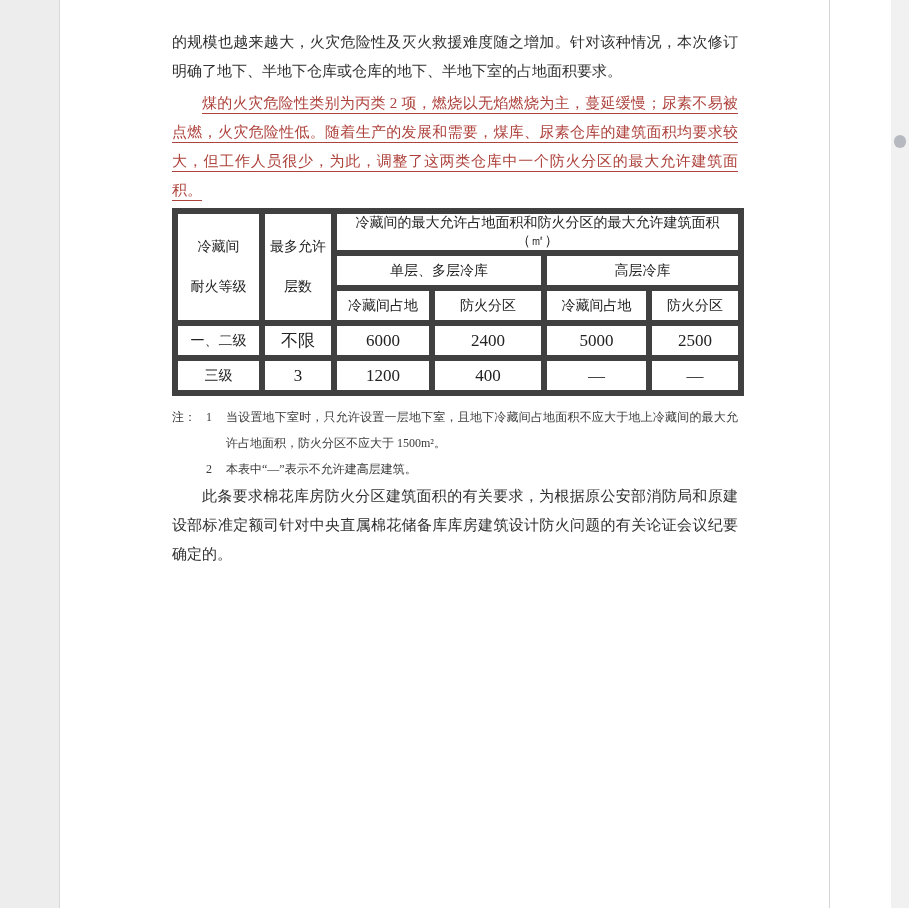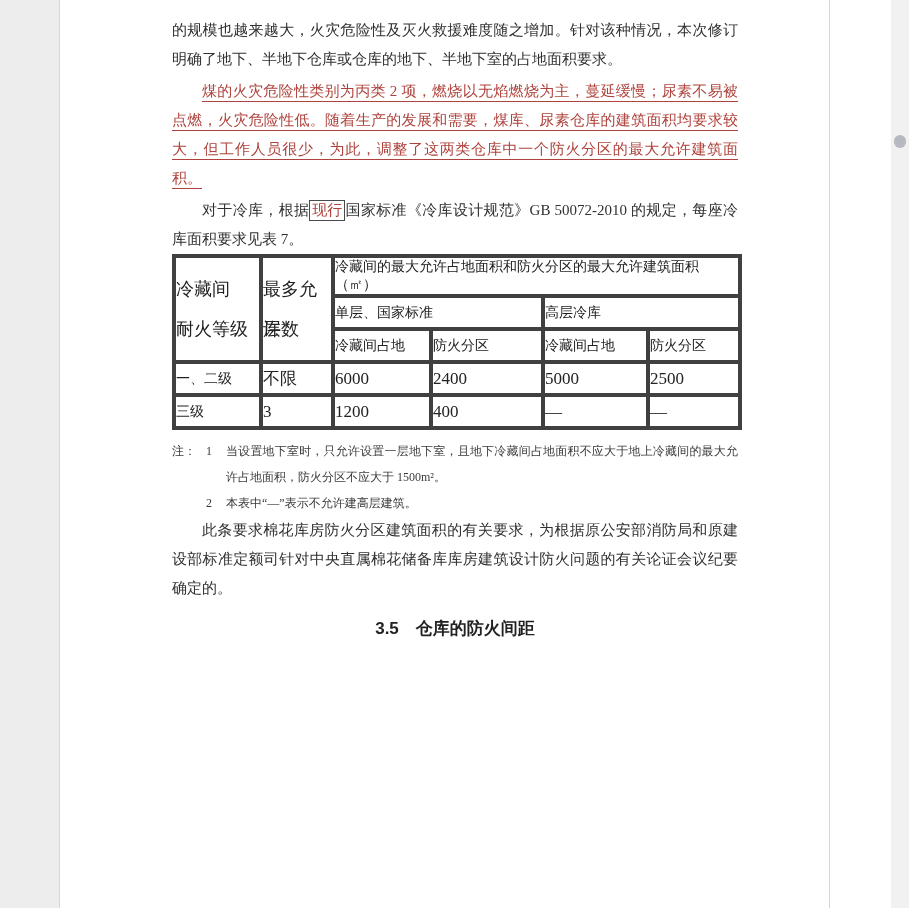--- a/index.html
+++ b/index.html
@@ -19,21 +19,21 @@
   }
   .right-gutter{
     position:absolute;right:0;top:0;width:18px;height:908px;
     background:#f1f1f2;
   }
   .scroll-thumb{
     position:absolute;right:3px;top:135px;width:12px;height:13px;
     border-radius:7px;background:#b6b9bf;
   }
   .content{
-    position:absolute;left:112px;top:0;width:566px;padding-top:16px;
+    position:absolute;left:112px;top:12px;width:566px;padding-top:16px;
   }
   p{margin:0;font-size:15px;line-height:29px;text-align:justify;}
   .indent{text-indent:2em;}
   .mb3{margin-bottom:3px;}
   .red{
     color:#ae423c;
     text-decoration:underline;
     text-underline-offset:5px;
     text-decoration-thickness:1px;
   }
@@ -44,24 +44,24 @@
   .table-title{
     margin:7px 0 5px;font-size:15px;line-height:20px;text-align:center;
     font-weight:bold;font-family:"Liberation Sans","DejaVu Sans",sans-serif;
     color:#222;
   }
   table.t7{
     border-collapse:collapse;width:566px;table-layout:fixed;
     border:2px solid #2b2b2b;color:#222;
   }
   table.t7 td{
-    border:4px solid #404040;text-align:left;vertical-align:middle;
+    border:6px solid #404040;text-align:center;vertical-align:middle;
     font-size:14px;padding:0;height:29px;overflow:hidden;
   }
-  table.t7 td.two-line div{line-height:40px;height:40px;font-size:18px;}
+  table.t7 td.two-line div{line-height:40px;height:40px;font-size:14px;}
   table.t7 .num{font-size:17px;}
   .notes{margin-top:8px;font-size:12px;line-height:26px;color:#3a3a3a;}
   .note-row{display:flex;}
   .note-label{width:34px;flex:0 0 34px;}
   .note-num{width:20px;flex:0 0 20px;}
   .note-text{flex:1;text-align:justify;}
   .p5{}
   h2.sec{
     margin:14px 0 10px;font-size:17px;line-height:24px;text-align:center;
     font-family:"Liberation Sans","DejaVu Sans",sans-serif;color:#222;
@@ -77,21 +77,20 @@
 <div class="left-gutter"></div>
 
 <div class="doc-area">
   <div class="content">
 
     <p class="mb3">的规模也越来越大，火灾危险性及灭火救援难度随之增加。针对该种情况，本次修订明确了地下、半地下仓库或仓库的地下、半地下室的占地面积要求。</p>
 
     <p class="indent red mb3">煤的火灾危险性类别为丙类 2 项，燃烧以无焰燃烧为主，蔓延缓慢；尿素不易被点燃，火灾危险性低。随着生产的发展和需要，煤库、尿素仓库的建筑面积均要求较大，但工作人员很少，为此，调整了这两类仓库中一个防火分区的最大允许建筑面积。</p>
 
 
-    <p class="indent"><span>对于冷库，根据</span><span class="boxed">现行</span><span>国家标准《冷库设计规范》GB 50072-2010 的规定，每座冷库面积要求见表 7。</span></p>
 
 
     <table class="t7">
       <colgroup>
         <col style="width:87px">
           <col style="width:72px">
           <col style="width:98px">
         <col style="width:112px">
           <col style="width:105px">
           <col style="width:92px">
@@ -102,21 +101,21 @@
             <div>冷藏间</div>
             <div>耐火等级</div>
           </td>
           <td rowspan="3" class="two-line">
             <div>最多允许</div>
             <div>层数</div>
           </td>
           <td colspan="4">冷藏间的最大允许占地面积和防火分区的最大允许建筑面积（㎡）</td>
         </tr>
         <tr>
-          <td colspan="2">单层、国家标准</td>
+          <td colspan="2">单层、多层冷库</td>
           <td colspan="2">高层冷库</td>
         </tr>
         <tr>
           <td>冷藏间占地</td>
           <td>防火分区</td>
           <td>冷藏间占地</td>
           <td>防火分区</td>
         </tr>
         <tr style="height:30px">
           <td>一、二级</td>
@@ -145,20 +144,19 @@
       </div>
       <div class="note-row">
         <span class="note-label"></span>
         <span class="note-num">2</span>
         <span class="note-text">本表中“—”表示不允许建高层建筑。</span>
       </div>
     </div>
 
     <p class="indent p5">此条要求棉花库房防火分区建筑面积的有关要求，为根据原公安部消防局和原建设部标准定额司针对中央直属棉花储备库库房建筑设计防火问题的有关论证会议纪要确定的。</p>
 
-    <h2 class="sec">3.5　仓库的防火间距</h2>
 
 
   </div>
 </div>
 
 <div class="right-gutter"></div>
 <div class="scroll-thumb"></div>
 
 </body></html>

